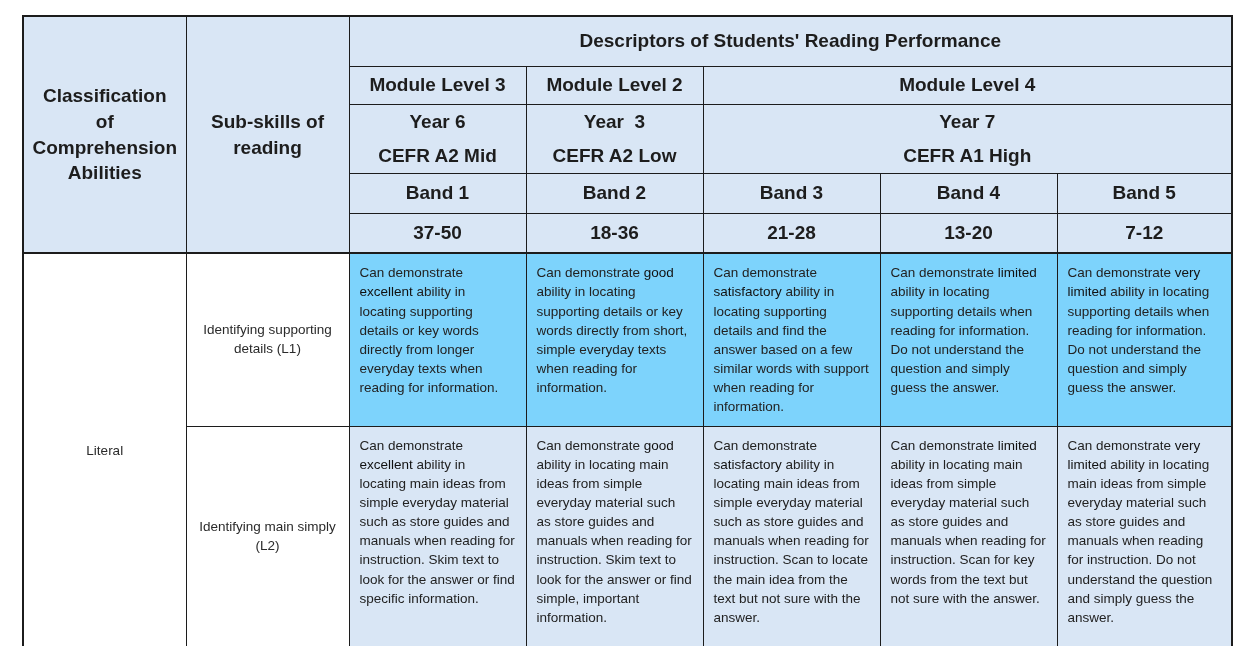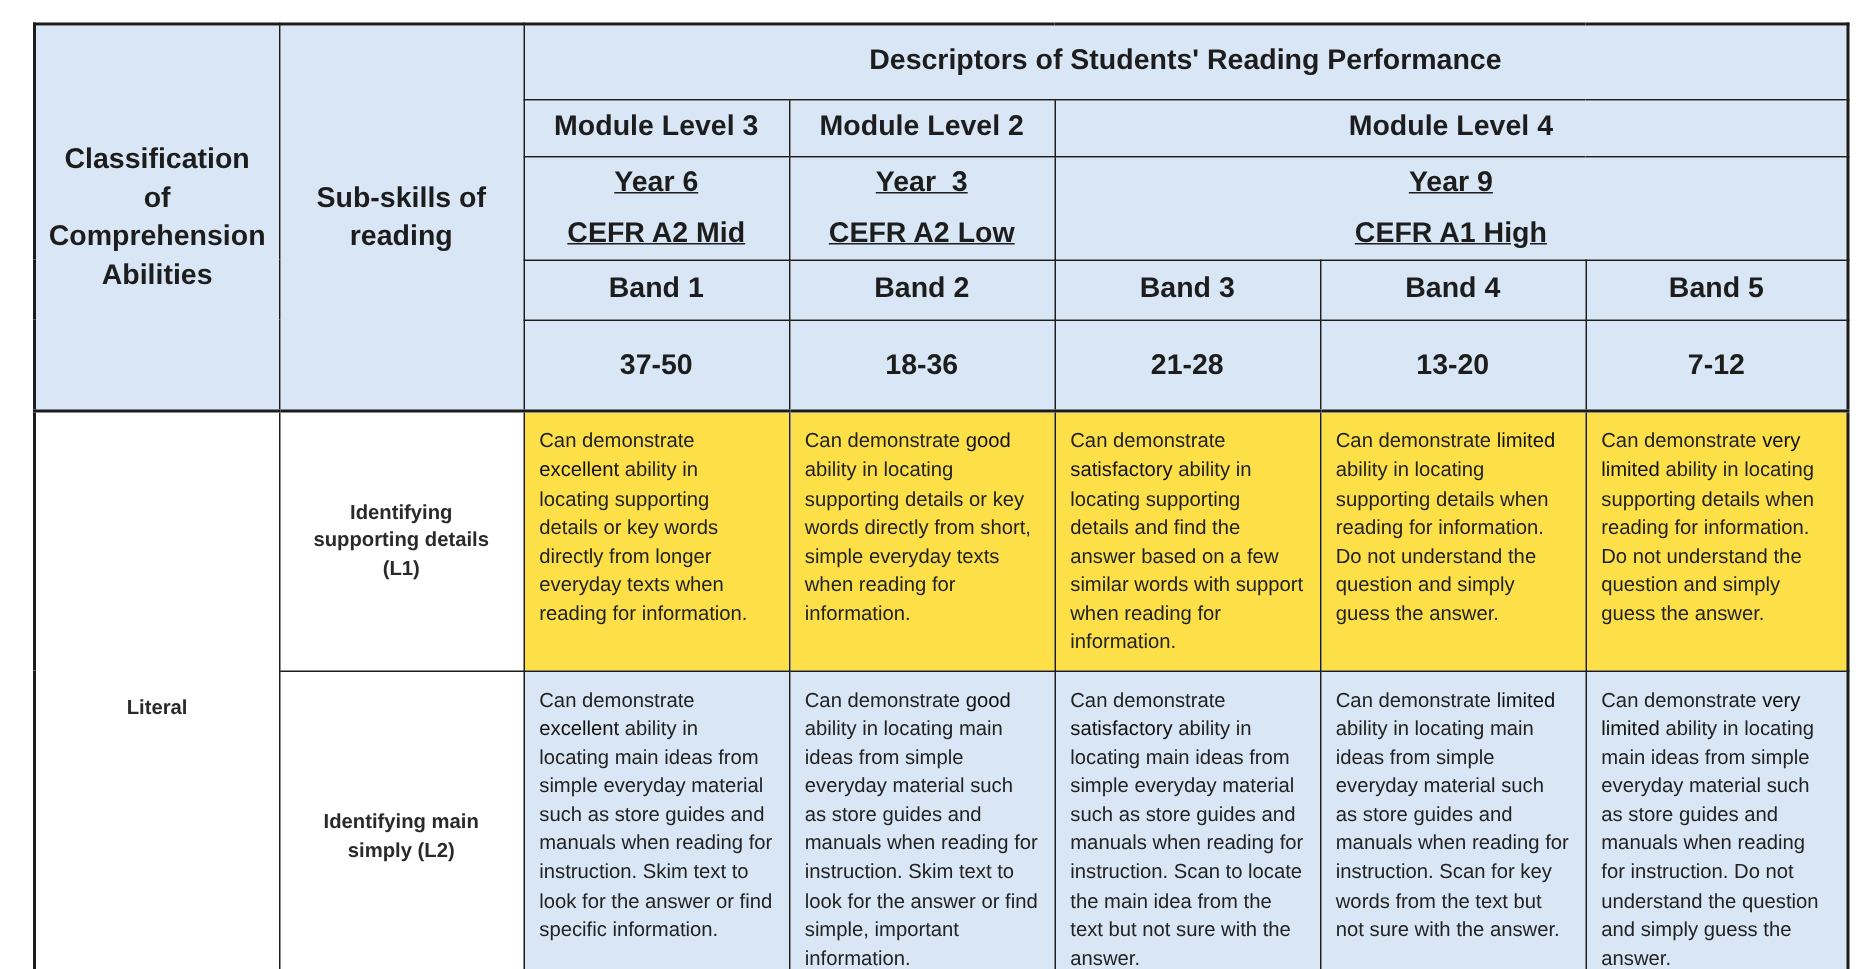--- a/index.html
+++ b/index.html
@@ -31,56 +31,55 @@
 
   
   .hd {
     background: var(--blue);
     font-weight: 700;
     font-size: 19px;
     text-align: center;
     padding: 4px 8px;
     line-height: 1.35;
   }
-  .yline { white-space: pre-wrap; text-decoration: underline; }
+  .yline { white-space: pre-wrap; }
   .yline.first { margin-bottom: 9px; }
 
   
   .plain {
     background: #ffffff;
     font-size: 13.5px;
     text-align: center;
     padding: 4px 10px;
     line-height: 1.4;
     color: #2a2a2a;
-    font-weight: bold;
   }
 
   
   .desc {
-    background: #fde047;
+    background: #7dd3fc;
     font-size: 13.5px;
     text-align: left;
     vertical-align: top;
     padding: 9px 10px;
     line-height: 1.42;
     color: #222222;
   }
   .desc.blue { background: var(--blue); }
   .desc b { font-weight: 400; color: #111; }
 
   
   .sep-bottom { border-bottom-width: 2.5px; }
 
   
   tr.row-title   { height: 50px; }
   tr.row-module  { height: 38px; }
   tr.row-year    { height: 60px; }
   tr.row-band    { height: 40px; }
-  tr.row-scores  { height: 61px; }
+  tr.row-scores  { height: 40px; }
   tr.row-body1   { height: 158px; }
   tr.row-body2   { height: 223px; }
 </style>
 </head>
 <body>
 
 <div class="sheet">
   <table class="rubric">
     <colgroup>
       <col style="width:163px">
@@ -108,21 +107,21 @@
     <tr class="row-year">
       <td class="hd">
         <div class="yline first">Year 6</div>
         <div class="yline">CEFR A2 Mid</div>
       </td>
       <td class="hd">
         <div class="yline first">Year  3</div>
         <div class="yline">CEFR A2 Low</div>
       </td>
       <td class="hd" colspan="3">
-        <div class="yline first">Year 9</div>
+        <div class="yline first">Year 7</div>
         <div class="yline">CEFR A1 High</div>
       </td>
     </tr>
 
     <tr class="row-band">
       <td class="hd">Band 1</td>
       <td class="hd">Band 2</td>
       <td class="hd">Band 3</td>
       <td class="hd">Band 4</td>
       <td class="hd">Band 5</td>

